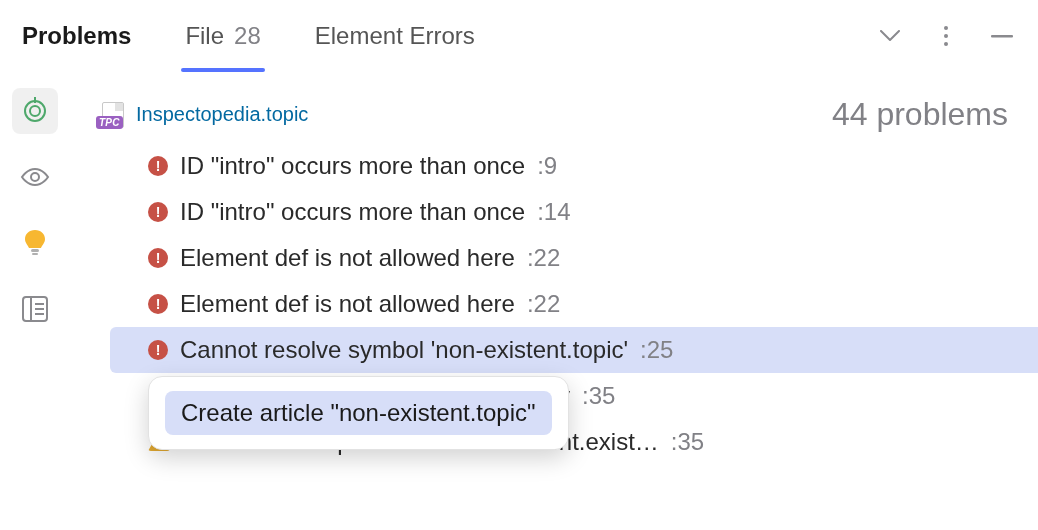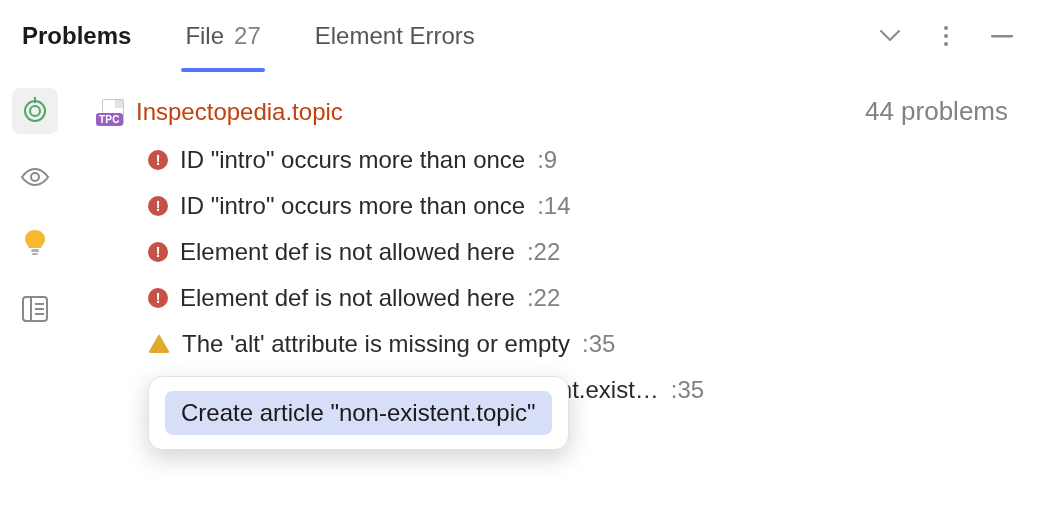--- a/index.html
+++ b/index.html
@@ -61,23 +61,23 @@
     width:46px;height:46px;border-radius:8px;
     display:flex;align-items:center;justify-content:center;
     cursor:pointer;
   }
   .side-item.active{background:var(--side-active);}
   .main{flex:1;padding-top:20px;position:relative;}
   .file-header{
     display:flex;align-items:center;gap:12px;
     padding:4px 18px 10px 28px;
   }
-  .file-name{color:#c2410c;font-size:24px;}
+  .file-name{color:#0369a1;font-size:20px;}
   .file-path{color:var(--muted);font-size:24px;}
-  .file-count{color:var(--muted);font-size:26px;margin-left:auto;padding-right:12px;text-align:right;}
+  .file-count{color:var(--muted);font-size:32px;margin-left:auto;padding-right:12px;text-align:right;}
   .list{position:relative;}
   .row{
     display:flex;align-items:center;gap:12px;
     height:46px;
     padding-left:78px;
     font-size:24px;
     white-space:nowrap;
   }
   .row.selected{
     background:var(--sel);
@@ -95,21 +95,21 @@
   .icon-error::after{content:"!";color:#fff;font-weight:700;font-size:14px;line-height:1;}
   .icon-warn{
     width:0;height:0;flex:0 0 20px;
     border-left:11px solid transparent;border-right:11px solid transparent;
     border-bottom:19px solid var(--warn);
     border-radius:3px;
     position:relative;top:-1px;
   }
   .tpc-badge{
     display:flex;align-items:center;justify-content:center;
-    position:relative;width:26px;height:26px;flex:0 0 26px;
+    position:relative;width:26px;height:26px;flex:0 0 26px;font-style:italic;
   }
   .tpc-badge .doc{
     width:22px;height:26px;background:#fff;border:1px solid #c8c8c8;border-radius:2px;
     position:absolute;top:0;right:0;
   }
   .tpc-badge .doc::before{content:"";position:absolute;top:0;right:0;width:8px;height:8px;background:#e2e2e2;}
   .tpc-badge .tag{
     position:absolute;bottom:-1px;left:-2px;font-size:10px;font-weight:700;
     background:#9a60c1;color:#fff;border-radius:3px;padding:1px 3px;letter-spacing:0.2px;
   }
@@ -136,21 +136,21 @@
 </head>
 <body>
 
 <div class="tabs">
   <div class="tabs-left">
     <div class="tab bold">
       <span>Problems</span>
     </div>
     <div class="tab active">
       <span>File</span>
-      <span class="count">27</span>
+      <span class="count">28</span>
     </div>
     <div class="tab">
       <span>Element Errors</span>
     </div>
   </div>
   <div class="tabs-right">
     <span class="icon-btn">
       <svg width="20" height="12" viewBox="0 0 20 12">
           <path d="M1 1 L10 10 L19 1" stroke="#8a8a8e" stroke-width="2" fill="none" stroke-linecap="round" stroke-linejoin="round"></path>
         </svg>
@@ -235,20 +235,25 @@
       <div class="row">
         <span class="icon-circle icon-error"></span>
         <span class="msg">Element def is not allowed here</span>
         <span class="loc">:22</span>
       </div>
       <div class="row">
         <span class="icon-circle icon-error"></span>
         <span class="msg">Element def is not allowed here</span>
         <span class="loc">:22</span>
       </div>
+      <div class="row selected">
+        <span class="icon-circle icon-error"></span>
+        <span class="msg">Cannot resolve symbol 'non-existent.topic'</span>
+        <span class="loc">:25</span>
+      </div>
       <div class="row">
         <span class="icon-warn"></span>
         <span class="msg">The 'alt' attribute is missing or empty</span>
         <span class="loc">:35</span>
       </div>
       <div class="row">
         <span class="icon-warn"></span>
         <span class="msg">Can't reach http://this.address.doesnt.exist…</span>
         <span class="loc">:35</span>
       </div>

